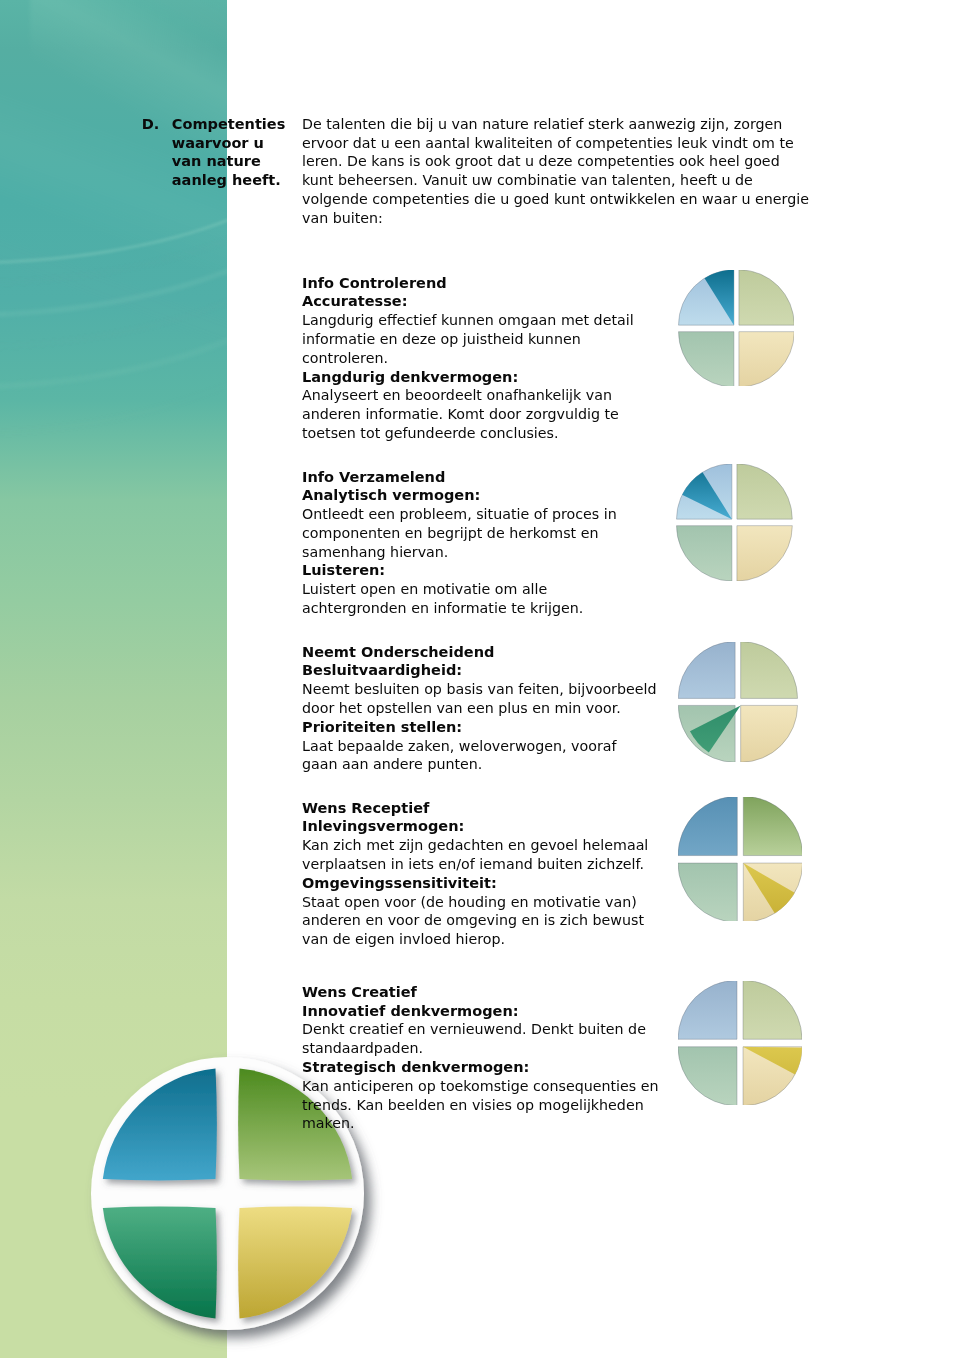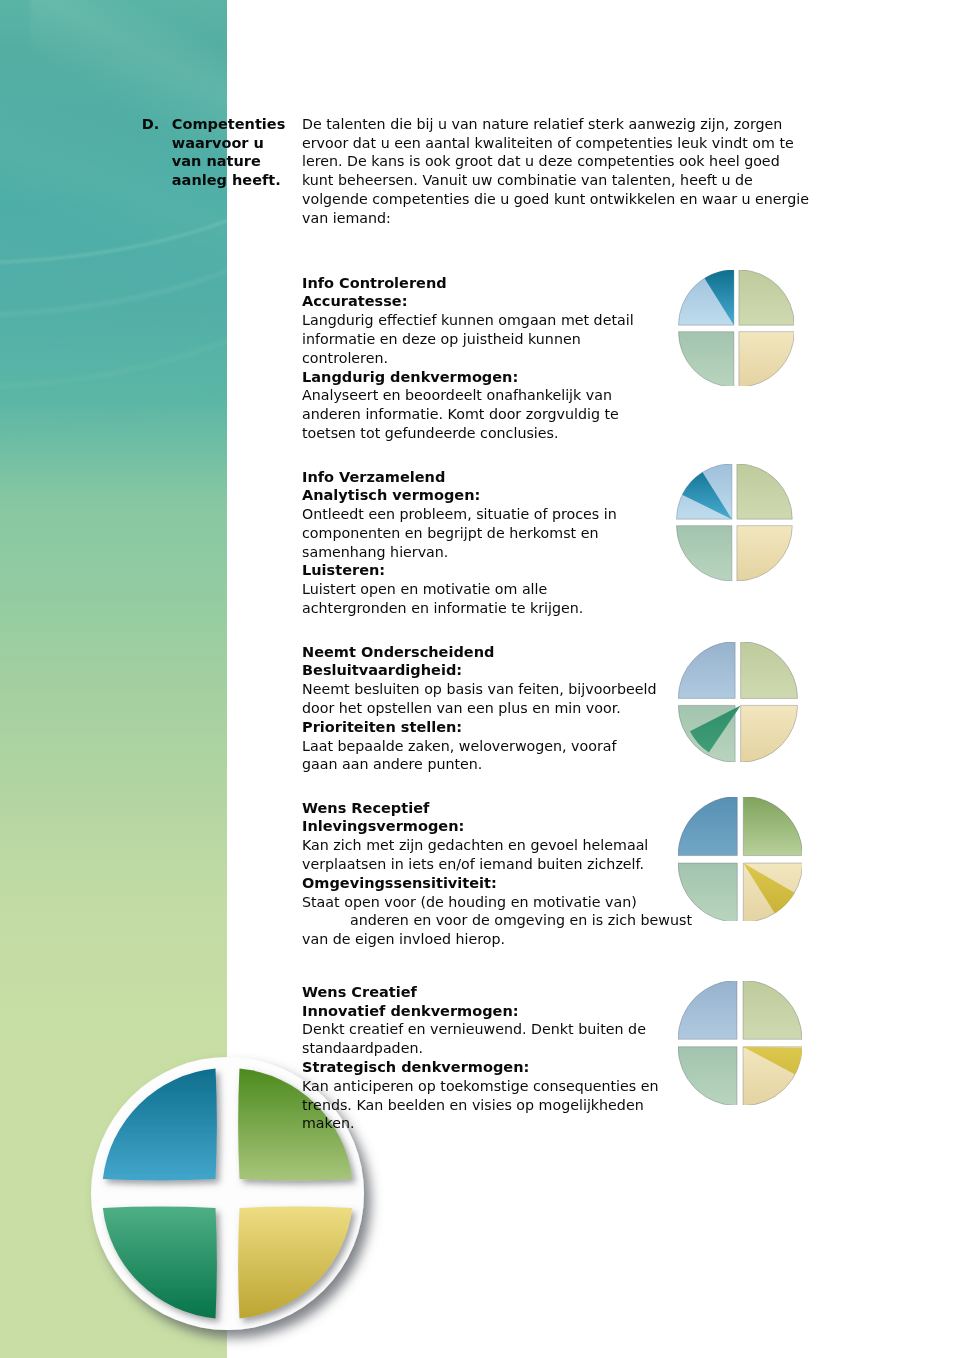--- a/index.html
+++ b/index.html
@@ -262,21 +262,21 @@
       <div class="tx hnum bold" style="top: 114.9px;">D.</div>
       <div class="tx htitle bold" style="top: 114.9px;">Competenties</div>
       <div class="tx htitle bold" style="top: 133.68px;">waarvoor u</div>
       <div class="tx htitle bold" style="top: 152.46px;">van nature</div>
       <div class="tx htitle bold" style="top: 171.24px;">aanleg heeft.</div>
       <div class="tx intro" style="top: 114.9px;">De talenten die bij u van nature relatief sterk aanwezig zijn, zorgen</div>
       <div class="tx intro" style="top: 133.68px;">ervoor dat u een aantal kwaliteiten of competenties leuk vindt om te</div>
       <div class="tx intro" style="top: 152.46px;">leren. De kans is ook groot dat u deze competenties ook heel goed</div>
       <div class="tx intro" style="top: 171.24px;">kunt beheersen. Vanuit uw combinatie van talenten, heeft u de</div>
       <div class="tx intro" style="top: 190.02px;">volgende competenties die u goed kunt ontwikkelen en waar u energie</div>
-      <div class="tx intro" style="top: 208.8px;">van iemand:</div>
+      <div class="tx intro" style="top: 208.8px;">van buiten:</div>
       <div class="tx sec bold" style="top: 273.6px;">Info Controlerend</div>
       <div class="tx sec bold" style="top: 292.38px;">Accuratesse:</div>
       <div class="tx sec" style="top: 311.16px;">Langdurig effectief kunnen omgaan met detail</div>
       <div class="tx sec" style="top: 329.94px;">informatie en deze op juistheid kunnen</div>
       <div class="tx sec" style="top: 348.72px;">controleren.</div>
       <div class="tx sec bold" style="top: 367.5px;">Langdurig denkvermogen:</div>
       <div class="tx sec" style="top: 386.28px;">Analyseert en beoordeelt onafhankelijk van</div>
       <div class="tx sec" style="top: 405.06px;">anderen informatie. Komt door zorgvuldig te</div>
       <div class="tx sec" style="top: 423.84px;">toetsen tot gefundeerde conclusies.</div>
       <div class="tx sec bold" style="top: 467.5px;">Info Verzamelend</div>
@@ -293,21 +293,21 @@
       <div class="tx sec" style="top: 699.04px;">door het opstellen van een plus en min voor.</div>
       <div class="tx sec bold" style="top: 717.82px;">Prioriteiten stellen:</div>
       <div class="tx sec" style="top: 736.6px;">Laat bepaalde zaken, weloverwogen, vooraf</div>
       <div class="tx sec" style="top: 755.38px;">gaan aan andere punten.</div>
       <div class="tx sec bold" style="top: 798.7px;">Wens Receptief</div>
       <div class="tx sec bold" style="top: 817.48px;">Inlevingsvermogen:</div>
       <div class="tx sec" style="top: 836.26px;">Kan zich met zijn gedachten en gevoel helemaal</div>
       <div class="tx sec" style="top: 855.04px;">verplaatsen in iets en/of iemand buiten zichzelf.</div>
       <div class="tx sec bold" style="top: 873.82px;">Omgevingssensitiviteit:</div>
       <div class="tx sec" style="top: 892.6px;">Staat open voor (de houding en motivatie van)</div>
-      <div class="tx sec" style="top: 911.38px; margin-left: 48px;">anderen en voor de omgeving en is zich bewust</div>
+      <div class="tx sec" style="top: 911.38px;">anderen en voor de omgeving en is zich bewust</div>
       <div class="tx sec" style="top: 930.16px;">van de eigen invloed hierop.</div>
       <div class="tx sec bold" style="top: 982.9px;">Wens Creatief</div>
       <div class="tx sec bold" style="top: 1001.68px;">Innovatief denkvermogen:</div>
       <div class="tx sec" style="top: 1020.46px;">Denkt creatief en vernieuwend. Denkt buiten de</div>
       <div class="tx sec" style="top: 1039.24px;">standaardpaden.</div>
       <div class="tx sec bold" style="top: 1058.02px;">Strategisch denkvermogen:</div>
       <div class="tx sec" style="top: 1076.8px;">Kan anticiperen op toekomstige consequenties en</div>
       <div class="tx sec" style="top: 1095.58px;">trends. Kan beelden en visies op mogelijkheden</div>
       <div class="tx sec" style="top: 1114.36px;">maken.</div>
     </div>

